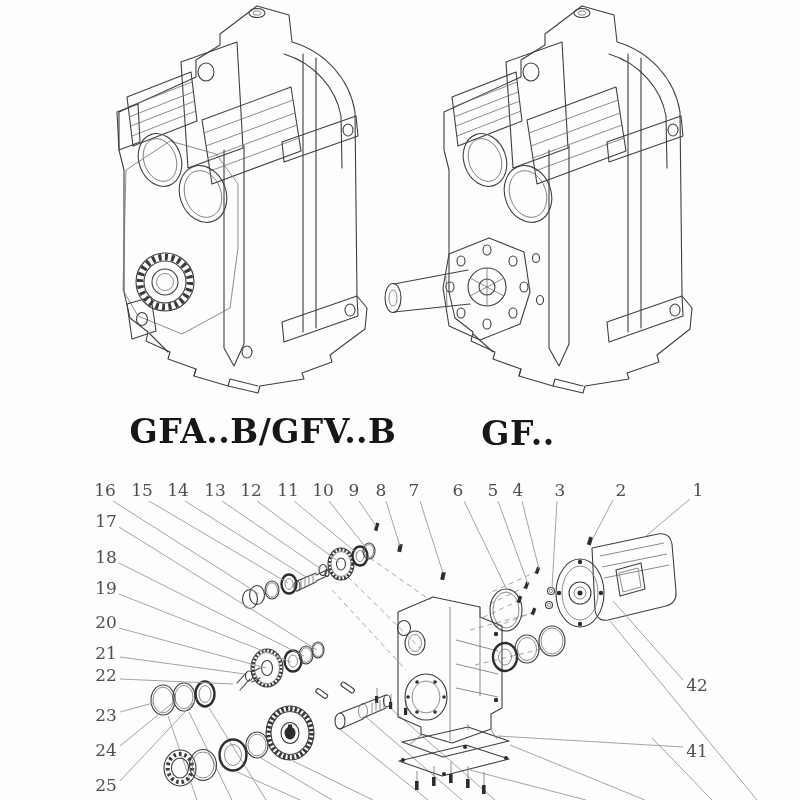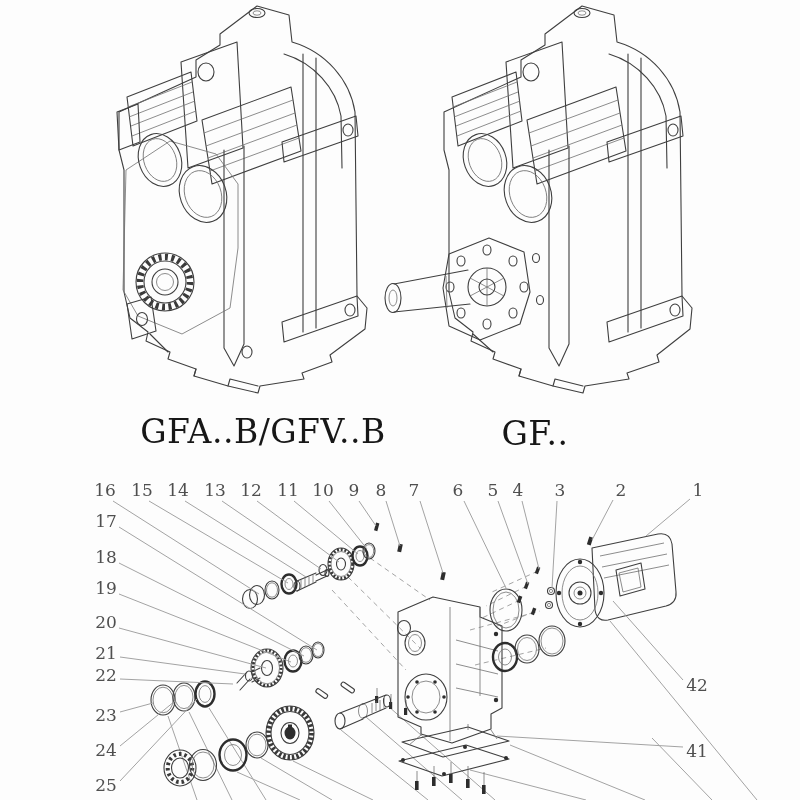--- a/index.html
+++ b/index.html
@@ -1,19 +1,19 @@
 <!DOCTYPE html>
 <html><head>
 <meta charset="utf-8">
 <style>
   html,body{margin:0;padding:0;background:#e8e8e8;}
   .page{position:relative;width:800px;height:800px;background:#fdfdfd;overflow:hidden;
         font-family:"Liberation Sans",sans-serif;}
   .caption{position:absolute;transform:translateX(-50%);white-space:nowrap;
-           font-family:"DejaVu Serif","Liberation Serif",serif;font-weight:normal;
+           font-family:"DejaVu Serif","Liberation Serif",serif;font-weight:bold;
            font-size:33px;letter-spacing:.5px;color:#171717;}
   svg{position:absolute;left:0;top:0;}
   .ln{stroke:#3f3f3f;stroke-width:1.1;fill:none;stroke-linejoin:round;stroke-linecap:round}
   .lt{stroke:#707070;stroke-width:.8;fill:none}
   .dk{stroke:#2d2d2d;stroke-width:2.4;fill:none}
   .dkf{fill:#2d2d2d;stroke:none}
   .leader{stroke:#a3a3a3;stroke-width:1;fill:none}
   .dash{stroke:#9a9a9a;stroke-width:.9;stroke-dasharray:5 4;fill:none}
   .teeth{stroke:#3a3a3a;fill:none}
   .num{font-family:"DejaVu Serif","Liberation Serif",serif;font-size:17px;
@@ -349,15 +349,15 @@
         <line x1="120" y1="781" x2="197" y2="699" class="leader"></line>
         <text x="106" y="786" class="num">25</text>
         <line x1="683" y1="747" x2="497" y2="736" class="leader"></line>
         <text x="697" y="752" class="num">41</text>
         <line x1="683" y1="680" x2="613" y2="601" class="leader"></line>
         <text x="697" y="686" class="num">42</text>
       </g>
 </svg>
 
 <div class="caption" style="left:263px;top:412px">GFA..B/GFV..B</div>
-<div class="caption" style="left:535px;top:414px">GF..</div>
+<div class="caption" style="left:518px;top:414px">GF..</div>
 
 </div>
 
 </body></html>

